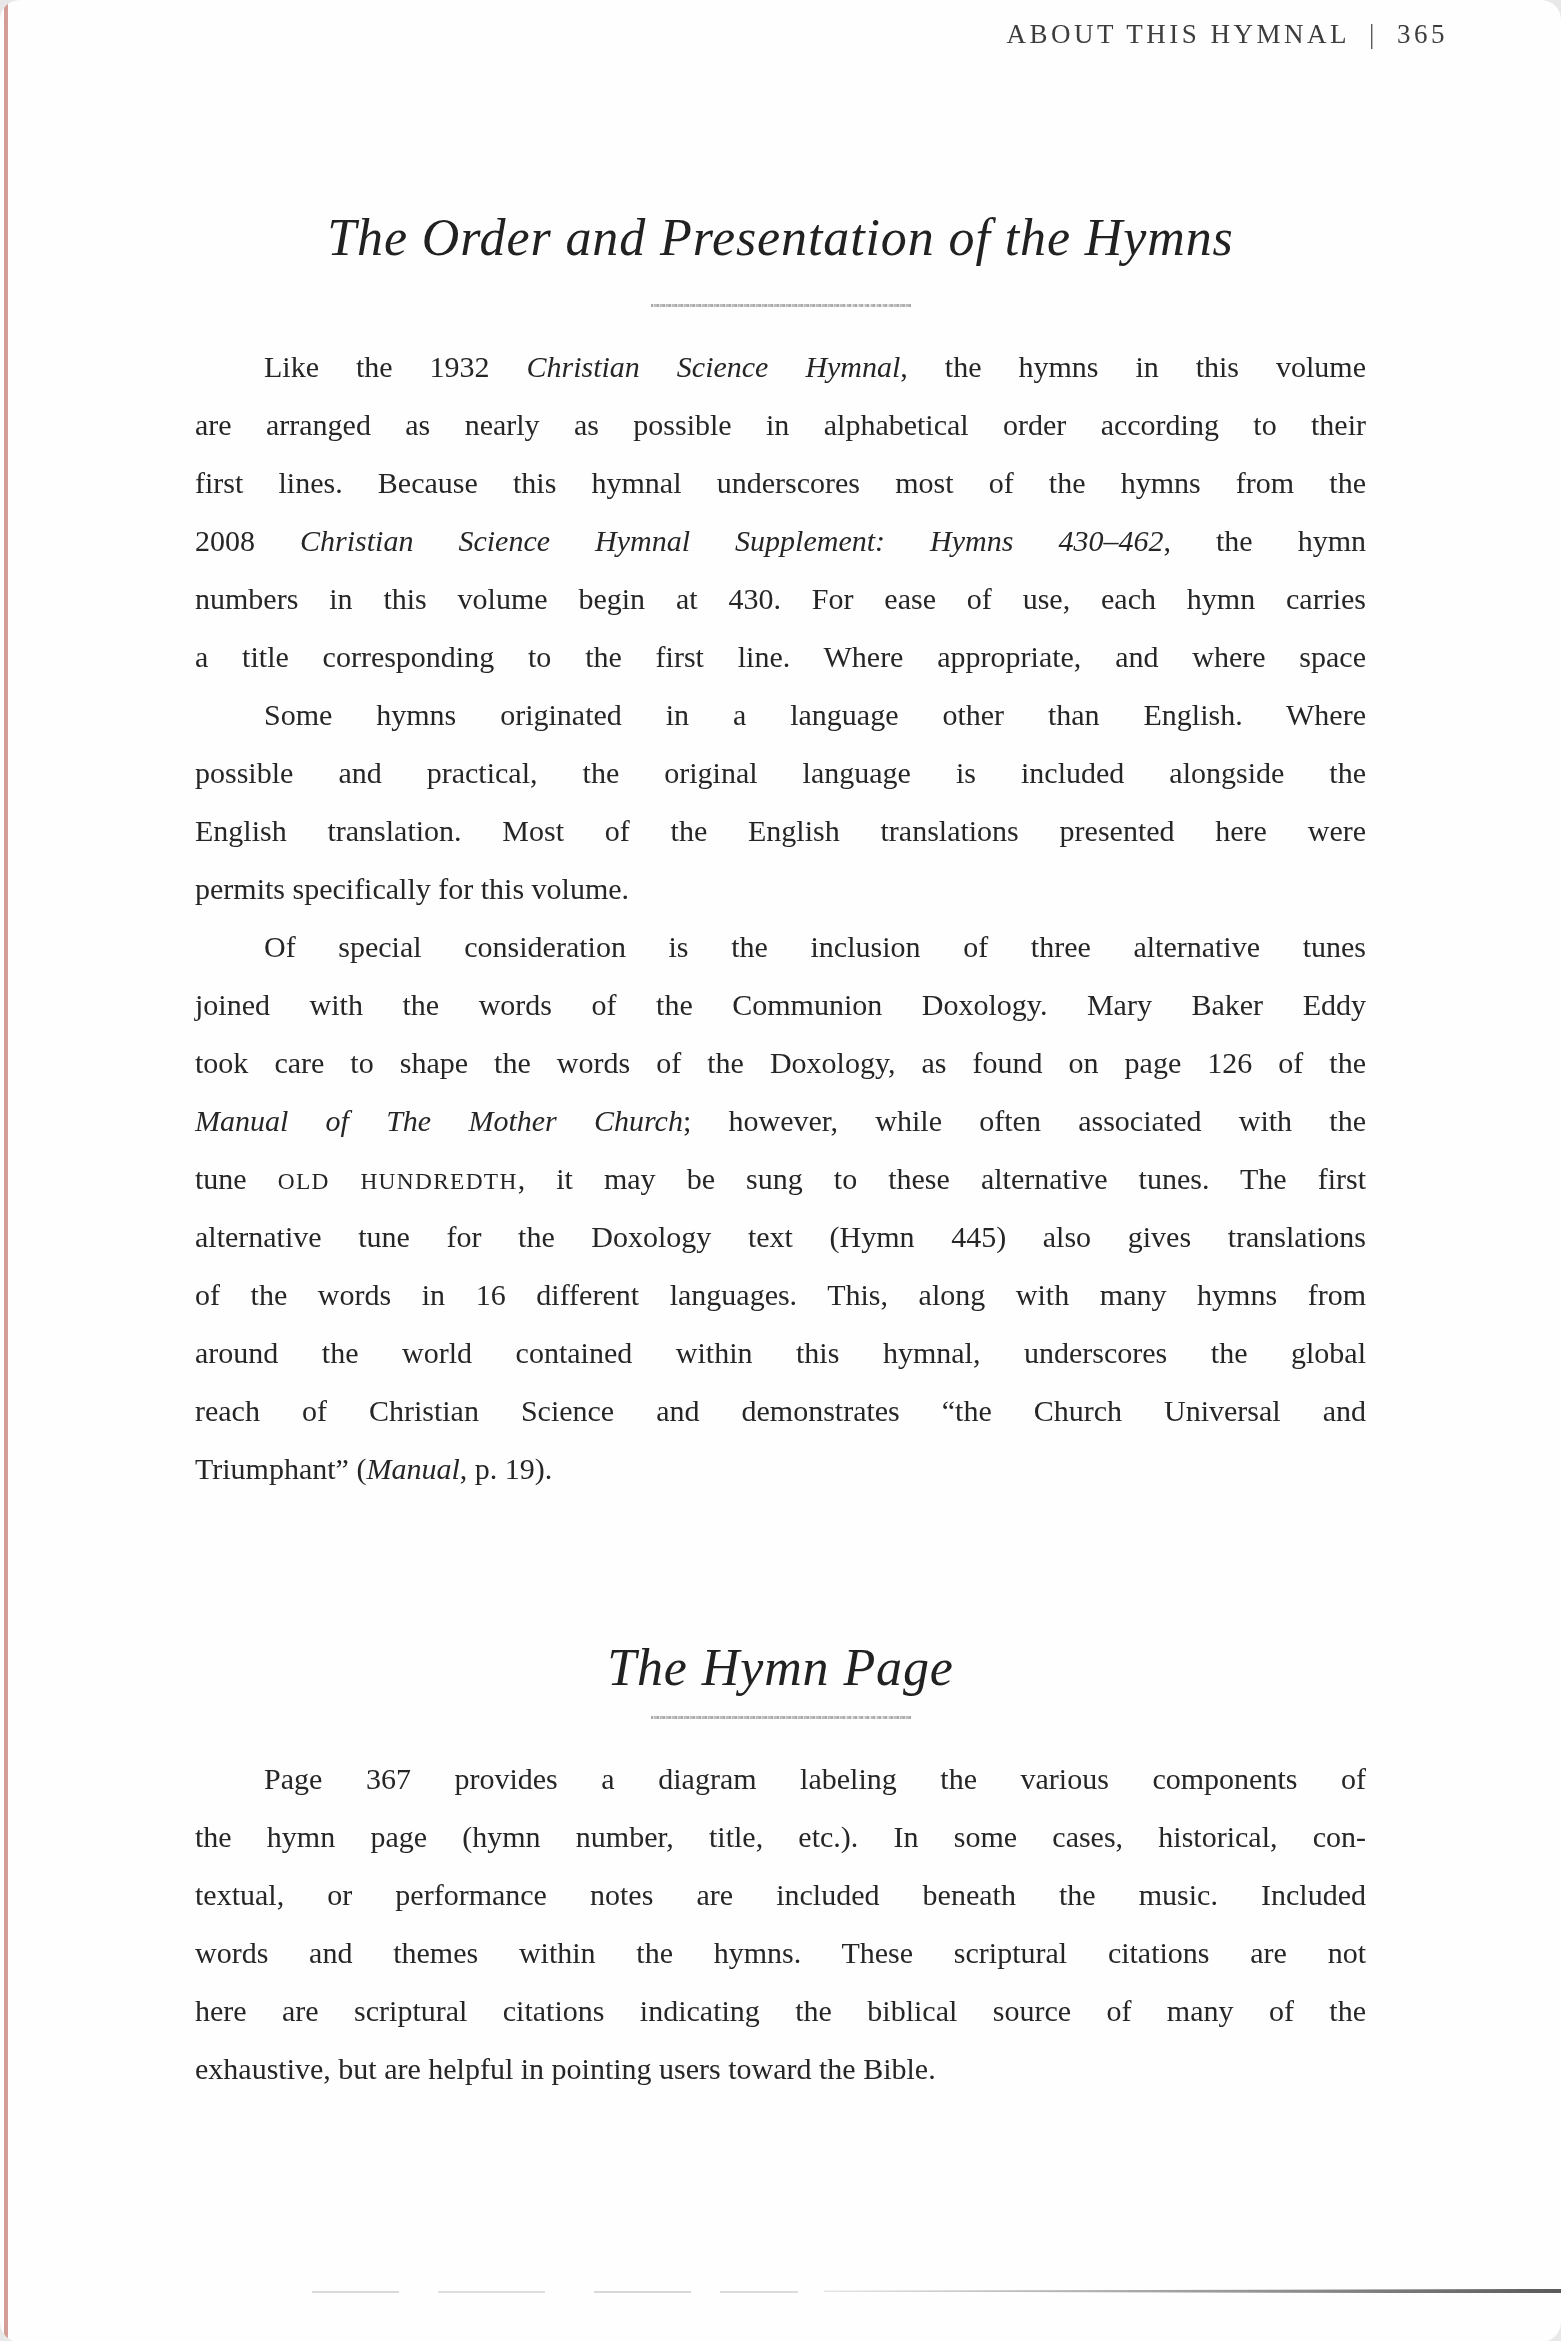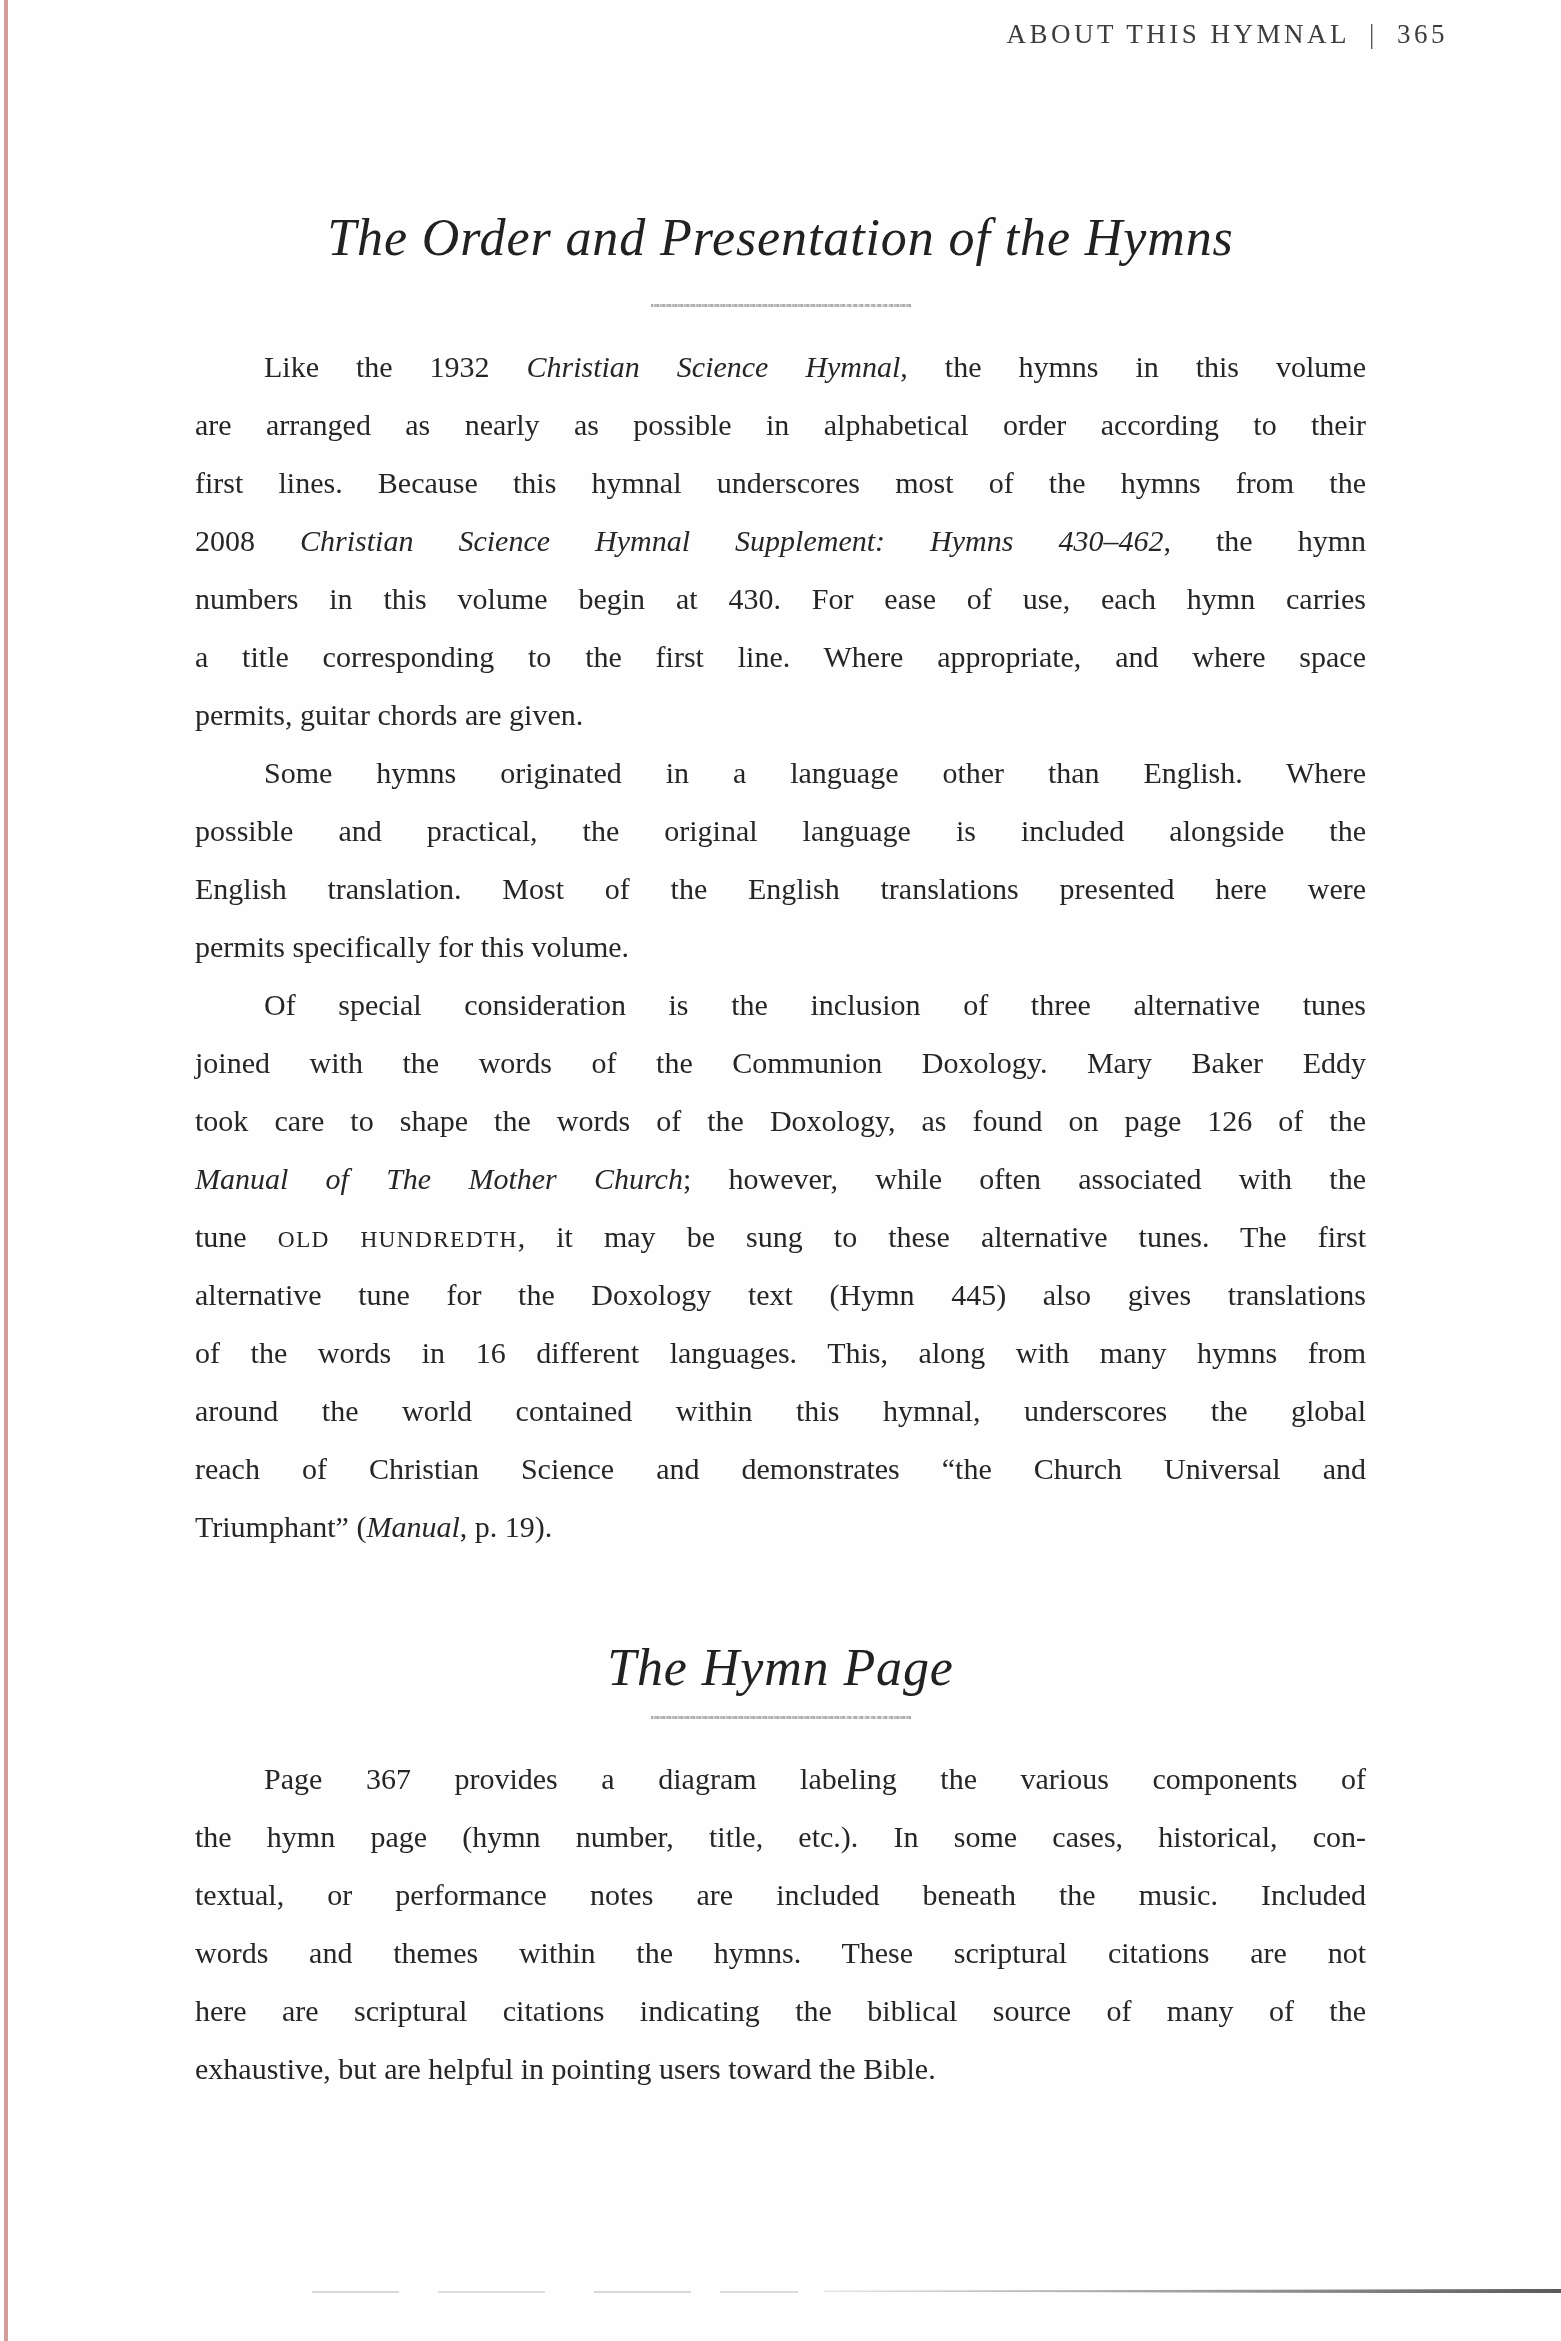--- a/index.html
+++ b/index.html
@@ -1,20 +1,21 @@
 <!DOCTYPE html>
 <html style="font-size:14px"><head>
 <meta charset="utf-8">
 <style>
   html,body { margin:0; padding:0; background:#e8e8e8; }
   .page {
     position:relative; width:1561px; height:2342px; margin:0 auto;
     background:#fefefe; overflow:hidden;
     font-family:"Liberation Serif","DejaVu Serif",serif;
     color:#282828;
+    border-radius:20px;
   }
   .red-edge {
     position:absolute; left:4.3px; top:0; width:3.5px; height:2342px;
     background:rgba(168,62,50,0.5);
   }
   .running-header {
     position:absolute; top:19px; right:113px;
     font-size:27px; letter-spacing:3.5px; color:#3d3d3d; white-space:nowrap;
   }
   .running-header .sep { margin:0 19px; color:#555; }
@@ -69,21 +70,20 @@
 
     <h1 class="sec-heading" id="sec0-heading">The Order and Presentation of the Hymns</h1>
     <div class="rule" id="sec0-rule"></div>
     <div class="body-block" id="sec0-body">
         <div class="line indent"><span>Like the 1932 </span><span class="it">Christian Science Hymnal</span><span>, the hymns in this volume</span></div>
         <div class="line"><span>are arranged as nearly as possible in alphabetical order according to their</span></div>
         <div class="line"><span>first lines. Because this hymnal underscores most of the hymns from the</span></div>
         <div class="line"><span>2008 </span><span class="it">Christian Science Hymnal Supplement: Hymns 430–462</span><span>, the hymn</span></div>
         <div class="line"><span>numbers in this volume begin at 430. For ease of use, each hymn carries</span></div>
         <div class="line"><span>a title corresponding to the first line. Where appropriate, and where space</span></div>
-        <div class="line last"><span>permits, guitar chords are given.</span></div>
         <div class="line indent"><span>Some hymns originated in a language other than English. Where</span></div>
         <div class="line"><span>possible and practical, the original language is included alongside the</span></div>
         <div class="line"><span>English translation. Most of the English translations presented here were</span></div>
         <div class="line last"><span>permits specifically for this volume.</span></div>
         <div class="line indent"><span>Of special consideration is the inclusion of three alternative tunes</span></div>
         <div class="line"><span>joined with the words of the Communion Doxology. Mary Baker Eddy</span></div>
         <div class="line"><span>took care to shape the words of the Doxology, as found on page 126 of the</span></div>
         <div class="line"><span class="it">Manual of The Mother Church</span><span>; however, while often associated with the</span></div>
         <div class="line"><span>tune </span><span class="sc">OLD HUNDREDTH</span><span>, it may be sung to these alternative tunes. The first</span></div>
         <div class="line"><span>alternative tune for the Doxology text (Hymn 445) also gives translations</span></div>

